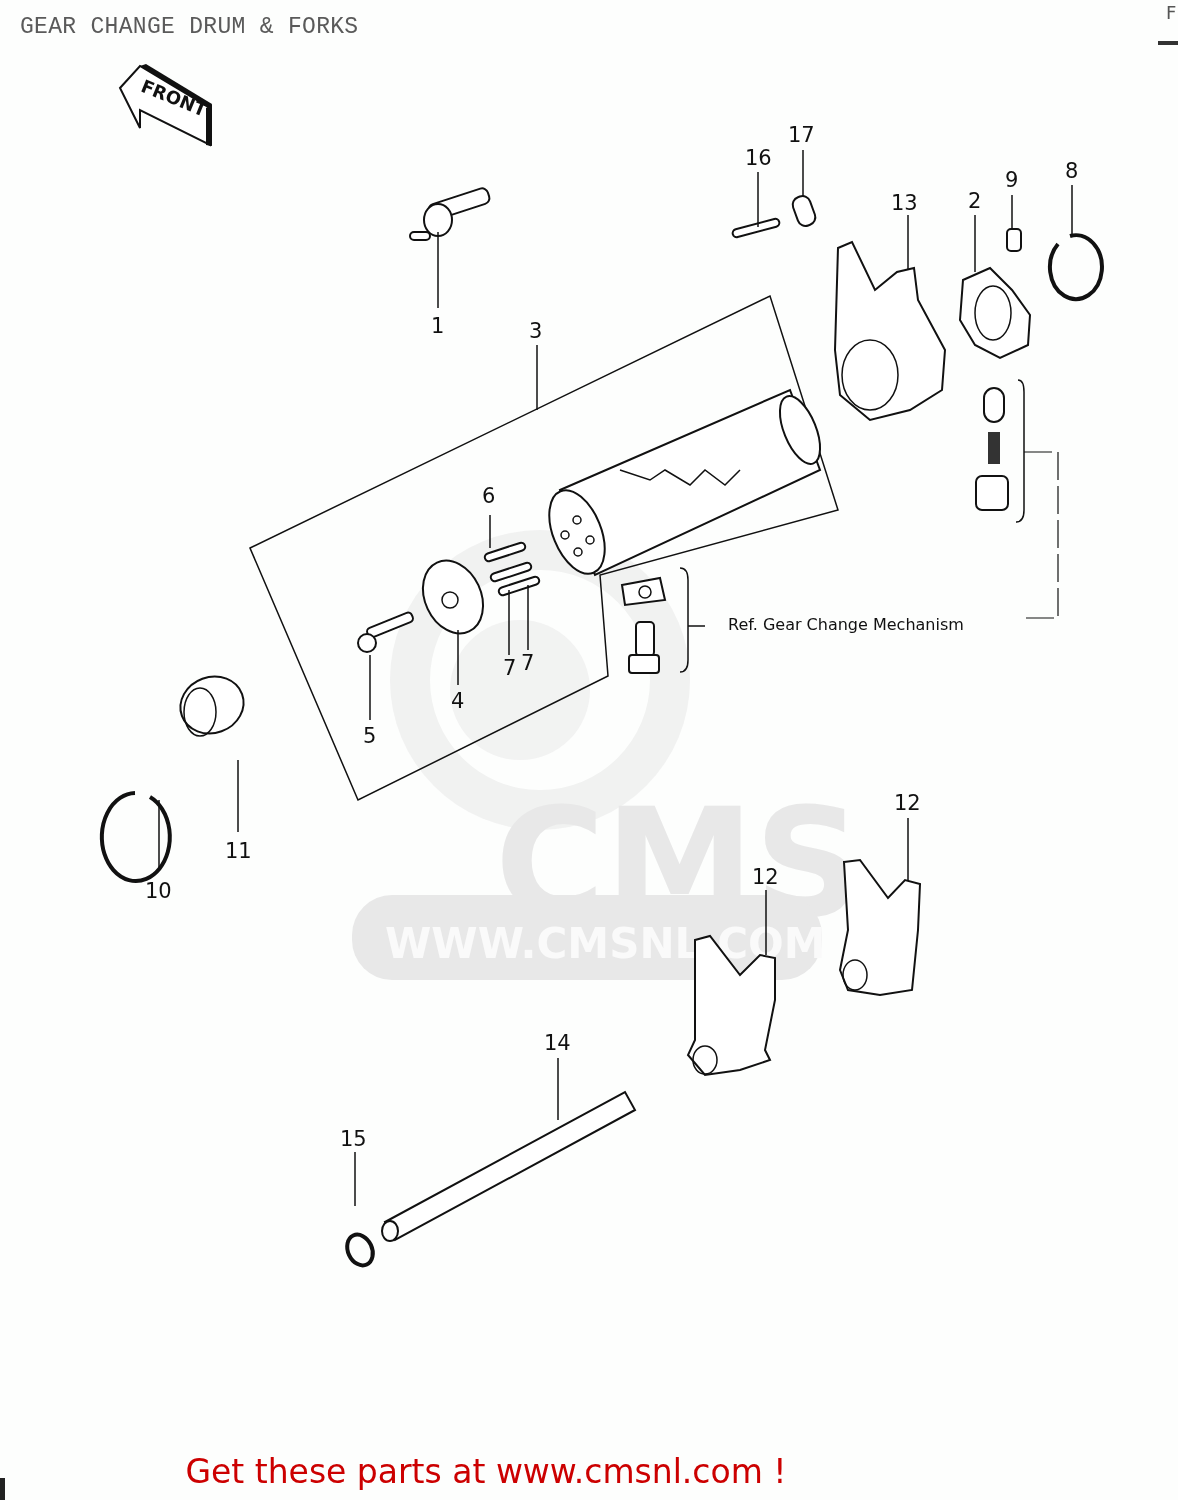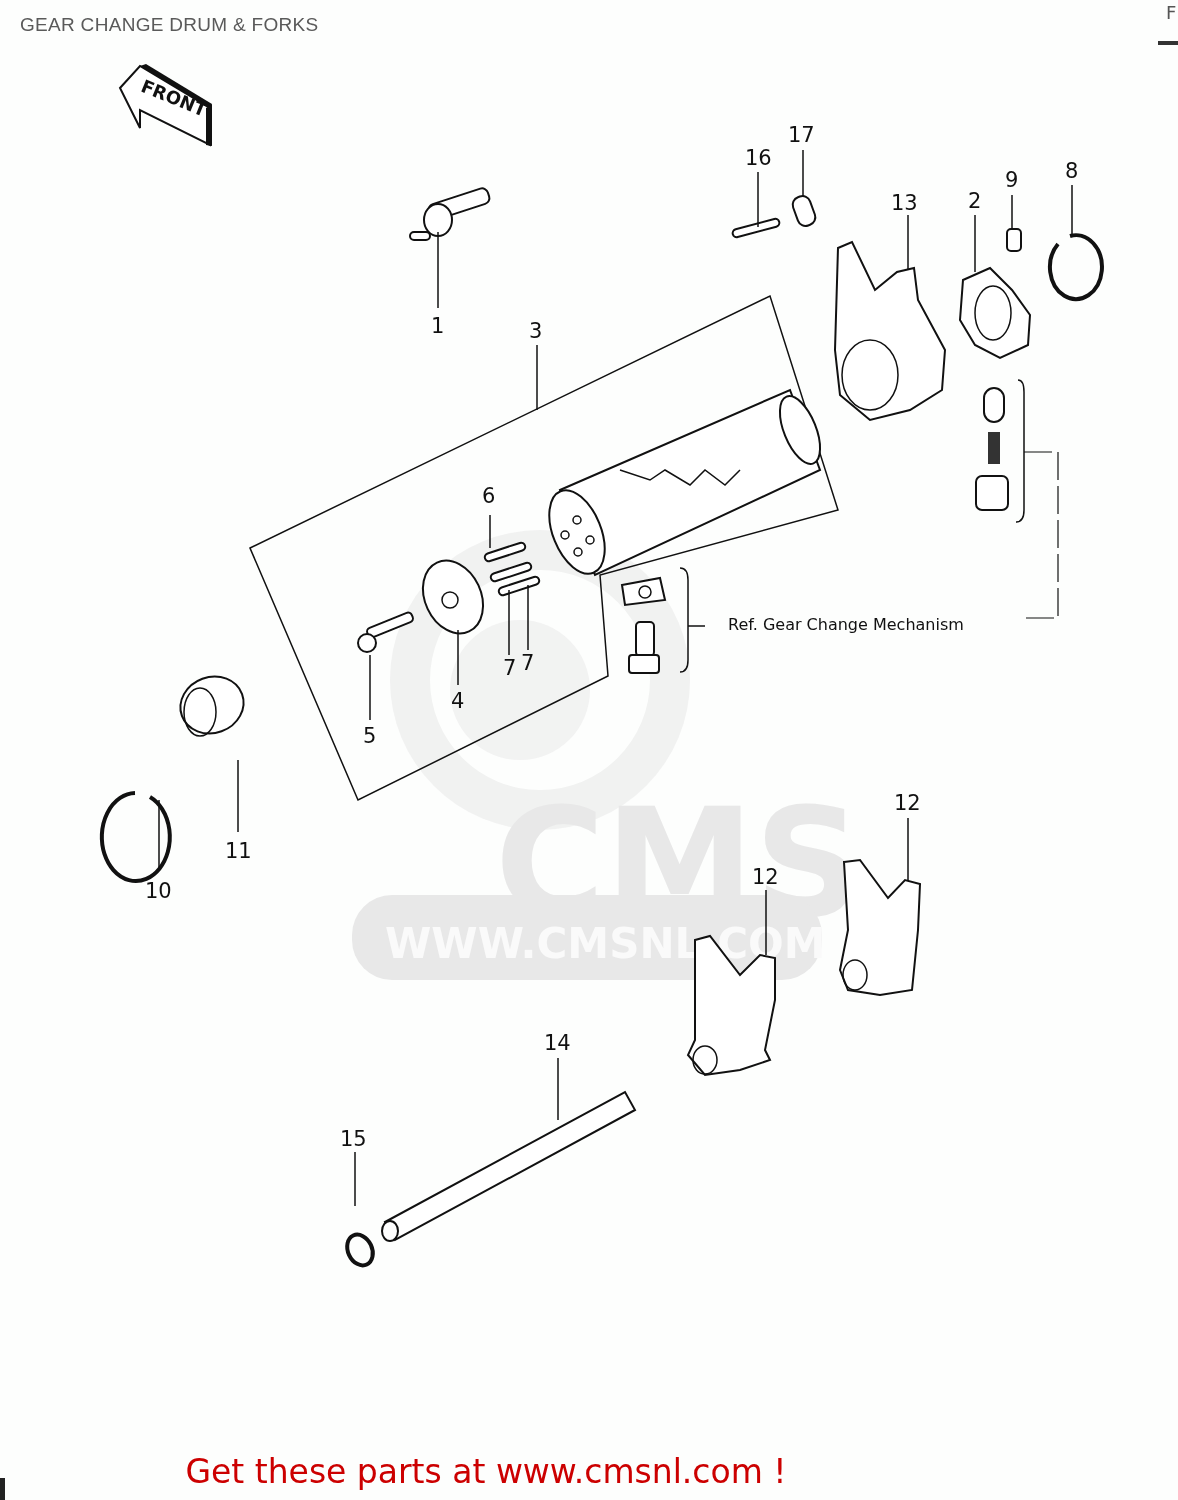--- a/index.html
+++ b/index.html
@@ -1,17 +1,17 @@
 <!DOCTYPE html>
 <html><head>
 <meta charset="utf-8">
 <style>
   html, body { margin:0; padding:0; background:#fdfefd; }
   body { width:1178px; height:1500px; position:relative; overflow:hidden; font-family:"DejaVu Sans", sans-serif; }
-  .page-title { position:absolute; left:20px; top:14px; font-size:19px; color:#5a5a5a; letter-spacing:0.3px; font-family:Liberation Sans, sans-serif; }
+  .page-title { position:absolute; left:20px; top:14px; font-size:23px; color:#5a5a5a; letter-spacing:0.3px; font-family:Liberation Mono, monospace; }
   .corner-f { position:absolute; left:1166px; top:2px; font-size:18px; color:#555; font-family:"DejaVu Sans", sans-serif; }
   .corner-dash { position:absolute; left:1158px; top:41px; width:20px; height:4px; background:#333; }
   .left-bar { position:absolute; left:0; top:1478px; width:5px; height:22px; background:#222; }
   svg.diagram { position:absolute; left:0; top:0; }
   .callout { font-family:"DejaVu Sans", sans-serif; font-size:21px; fill:#111; }
   .ref-text { font-family:"DejaVu Sans", sans-serif; font-size:16px; fill:#111; }
   .cta { position:absolute; left:0; width:984px; top:1452px; text-align:center; font-size:33px; color:#cc0000; font-family:"DejaVu Sans", sans-serif; }
   .cta span { display:inline-block; margin-left:-12px; }
   .wm { fill:#e8e8e8; }
   .wm-text { font-family:"DejaVu Sans", sans-serif; font-weight:bold; fill:#fafafa; }

